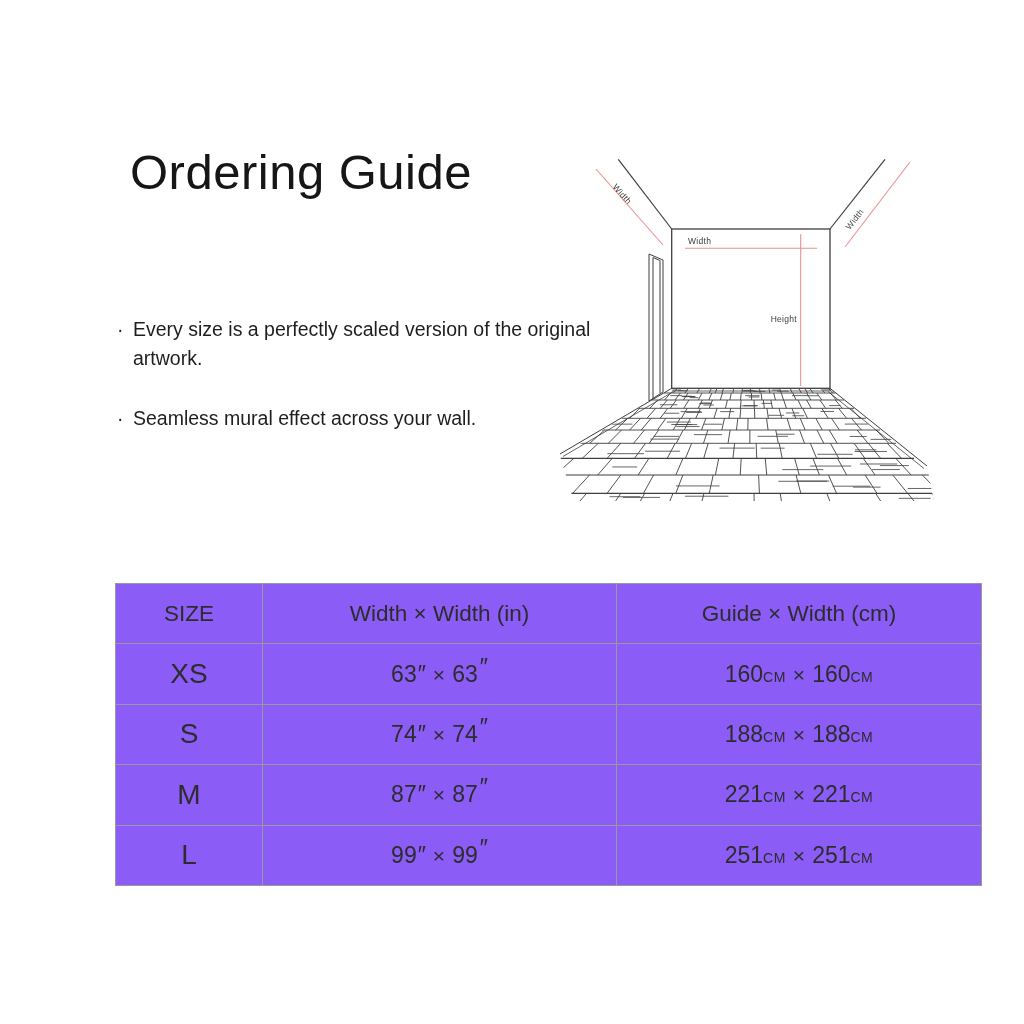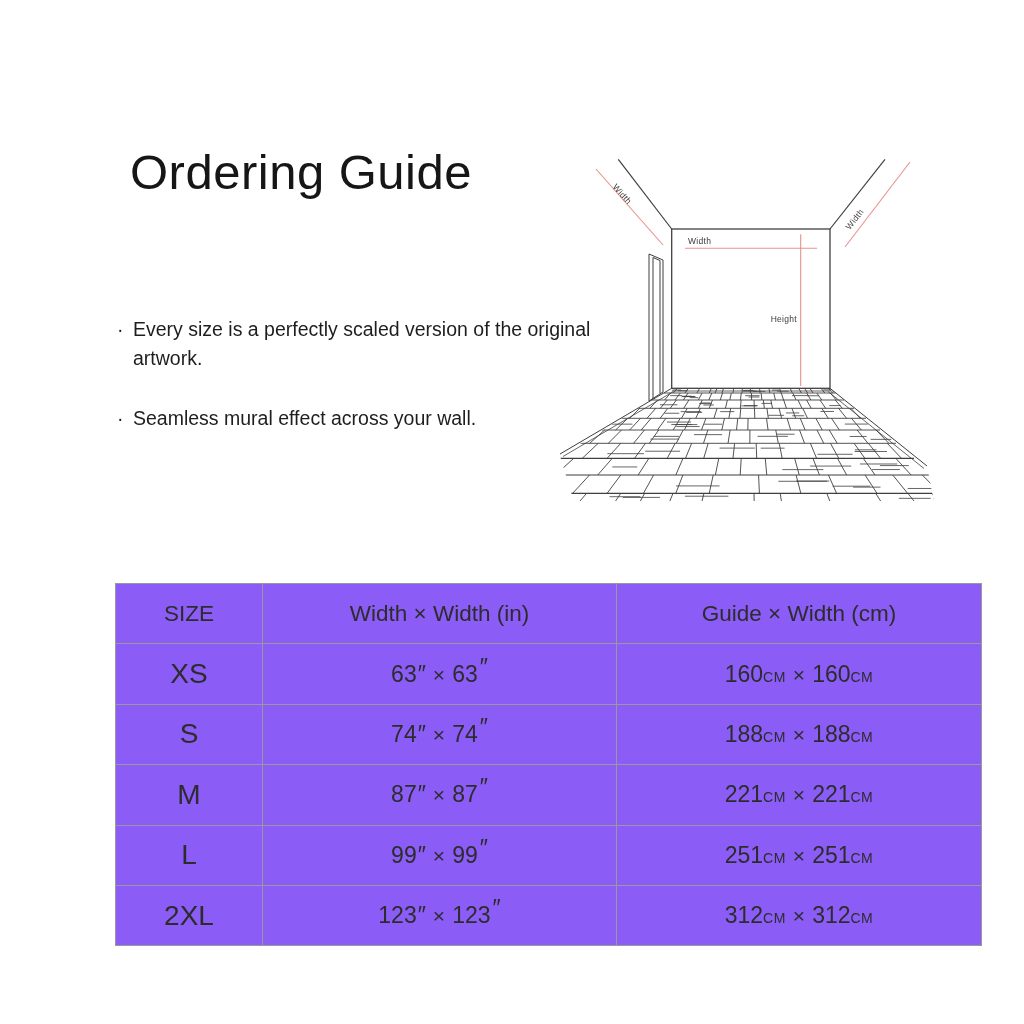--- a/index.html
+++ b/index.html
@@ -348,21 +348,16 @@
       <tr>
         <td class="cell-size">M</td>
         <td class="cell-val"><span>87</span><span class="prime">″</span><span class="mult">×</span><span>87</span><span class="prime hi">″</span></td>
         <td class="cell-val"><span>221</span><span class="unit">CM</span><span class="mult">×</span><span>221</span><span class="unit">CM</span></td>
       </tr>
       <tr>
         <td class="cell-size">L</td>
         <td class="cell-val"><span>99</span><span class="prime">″</span><span class="mult">×</span><span>99</span><span class="prime hi">″</span></td>
         <td class="cell-val"><span>251</span><span class="unit">CM</span><span class="mult">×</span><span>251</span><span class="unit">CM</span></td>
       </tr>
-      <tr>
-        <td class="cell-size">2XL</td>
-        <td class="cell-val"><span>123</span><span class="prime">″</span><span class="mult">×</span><span>123</span><span class="prime hi">″</span></td>
-        <td class="cell-val"><span>312</span><span class="unit">CM</span><span class="mult">×</span><span>312</span><span class="unit">CM</span></td>
-      </tr>
     </tbody>
   </table>
 
 </div>
 
 </body></html>

